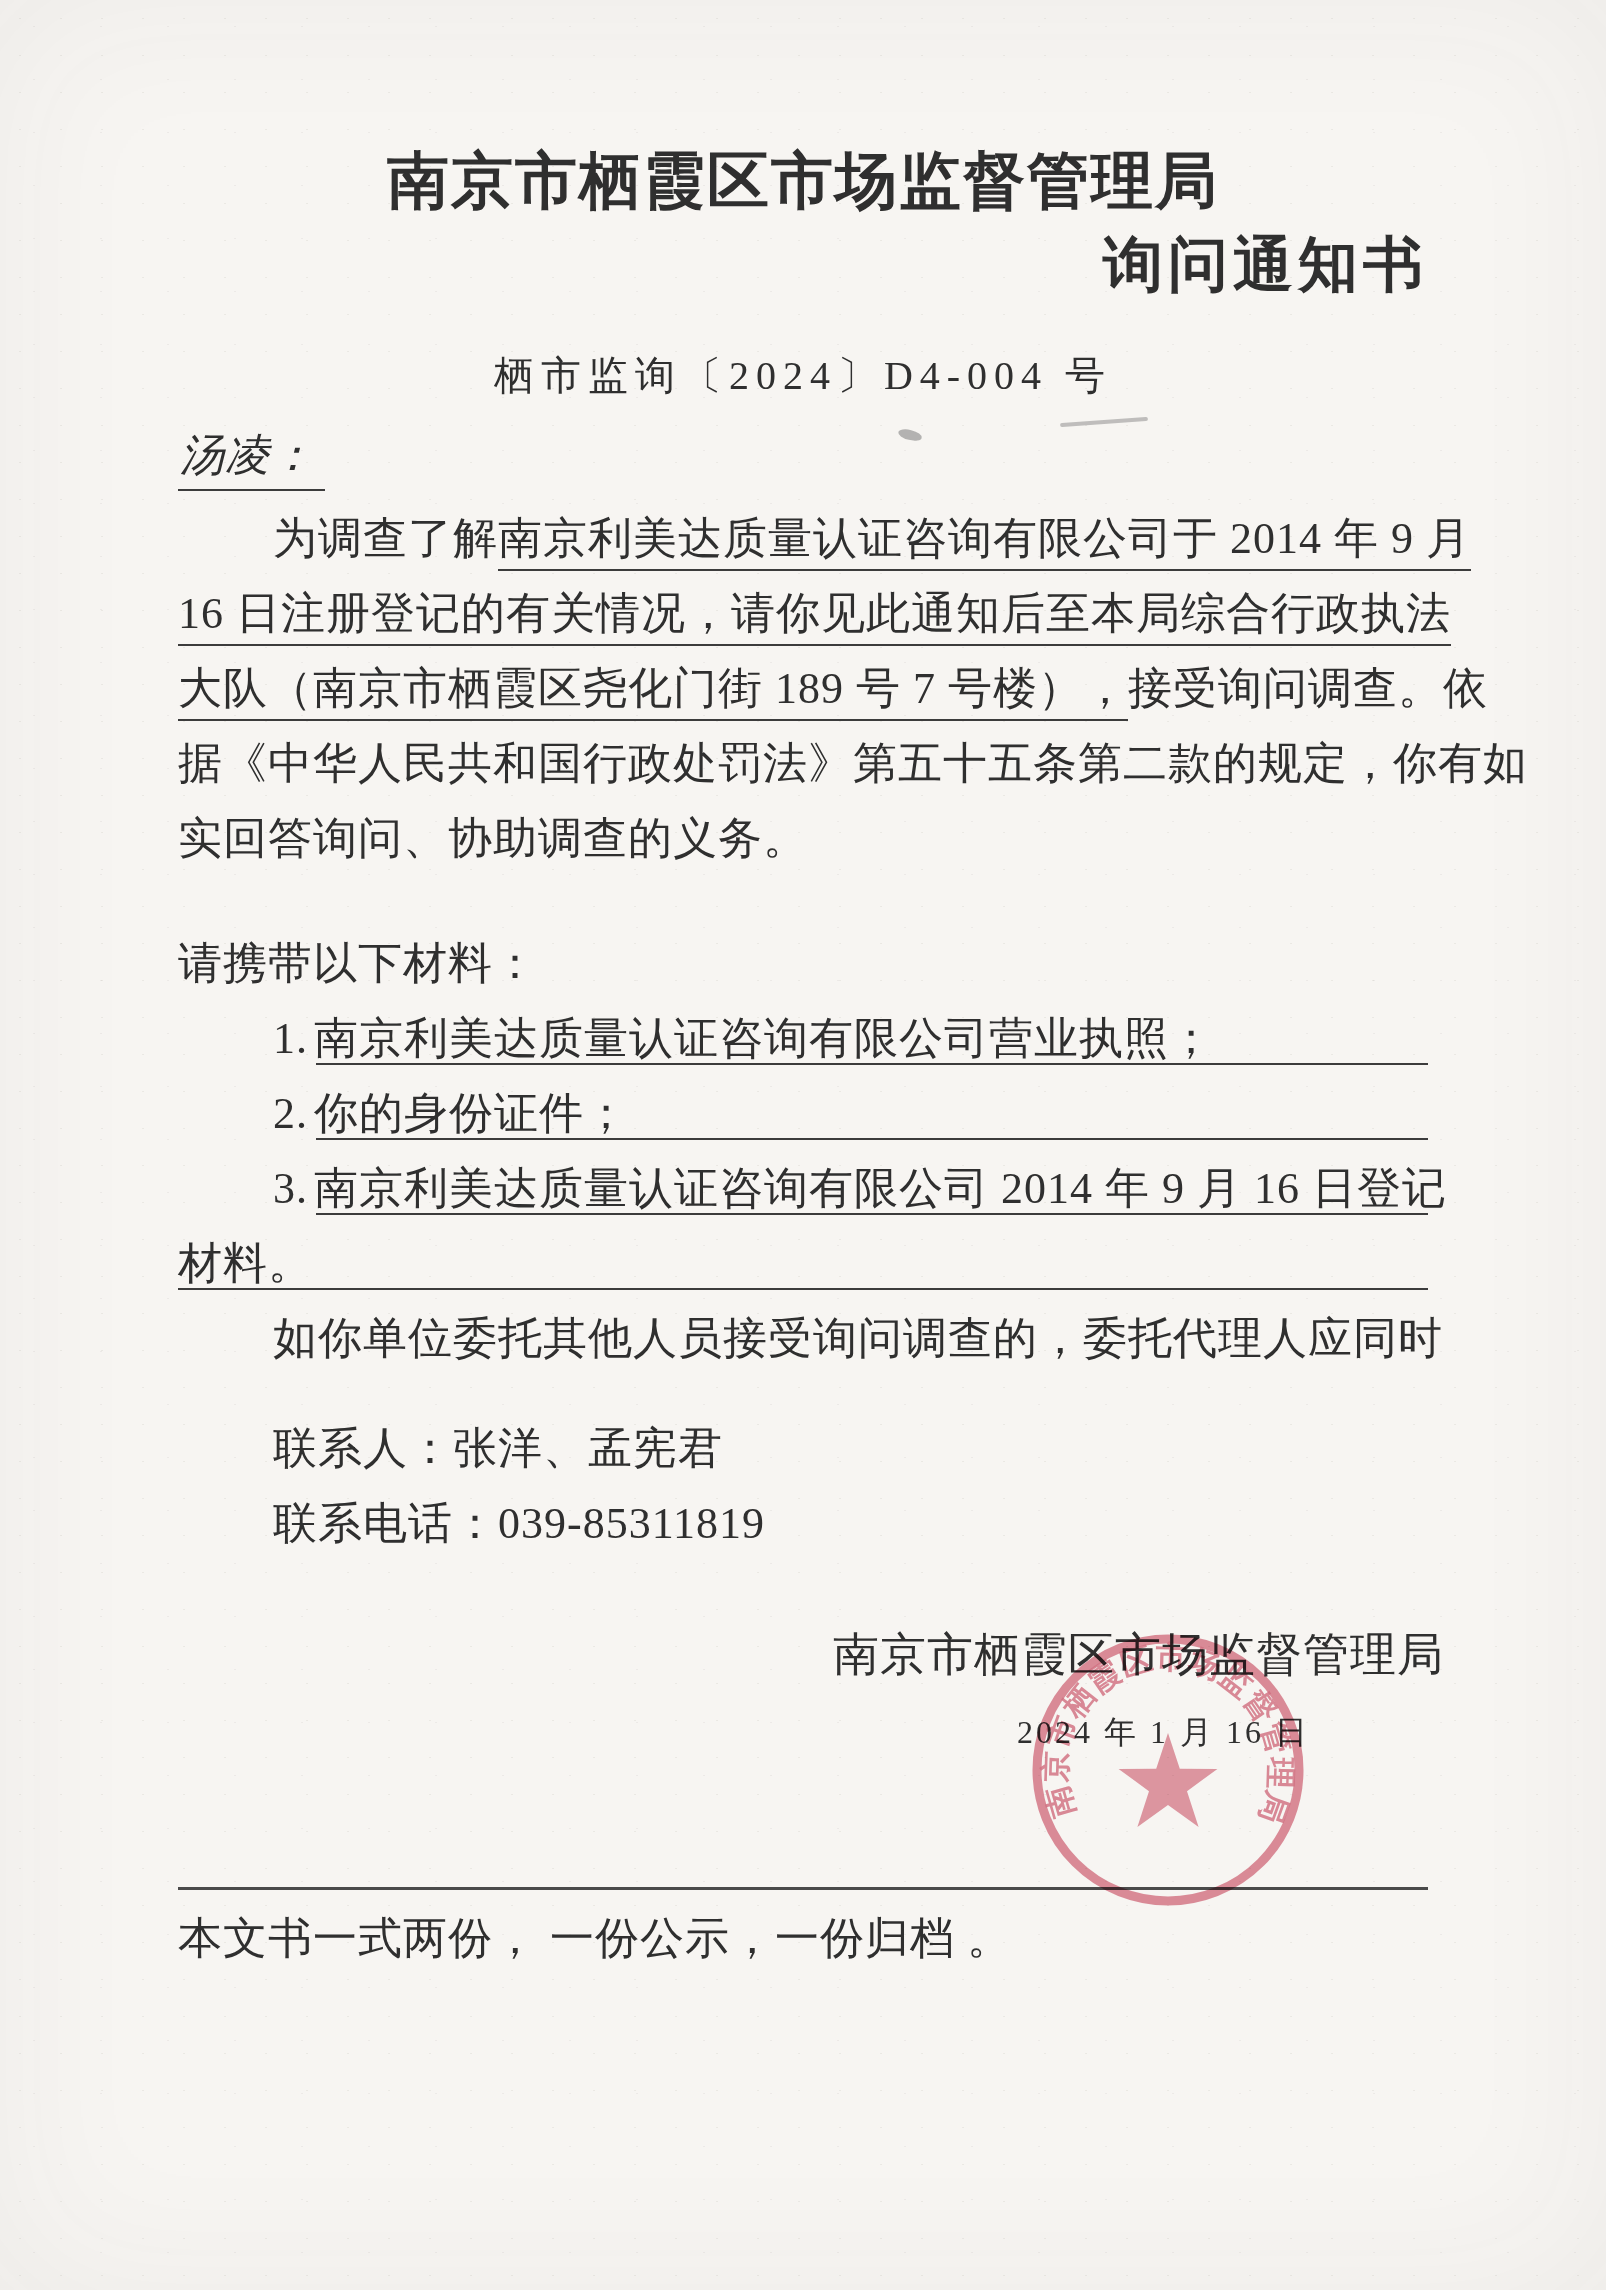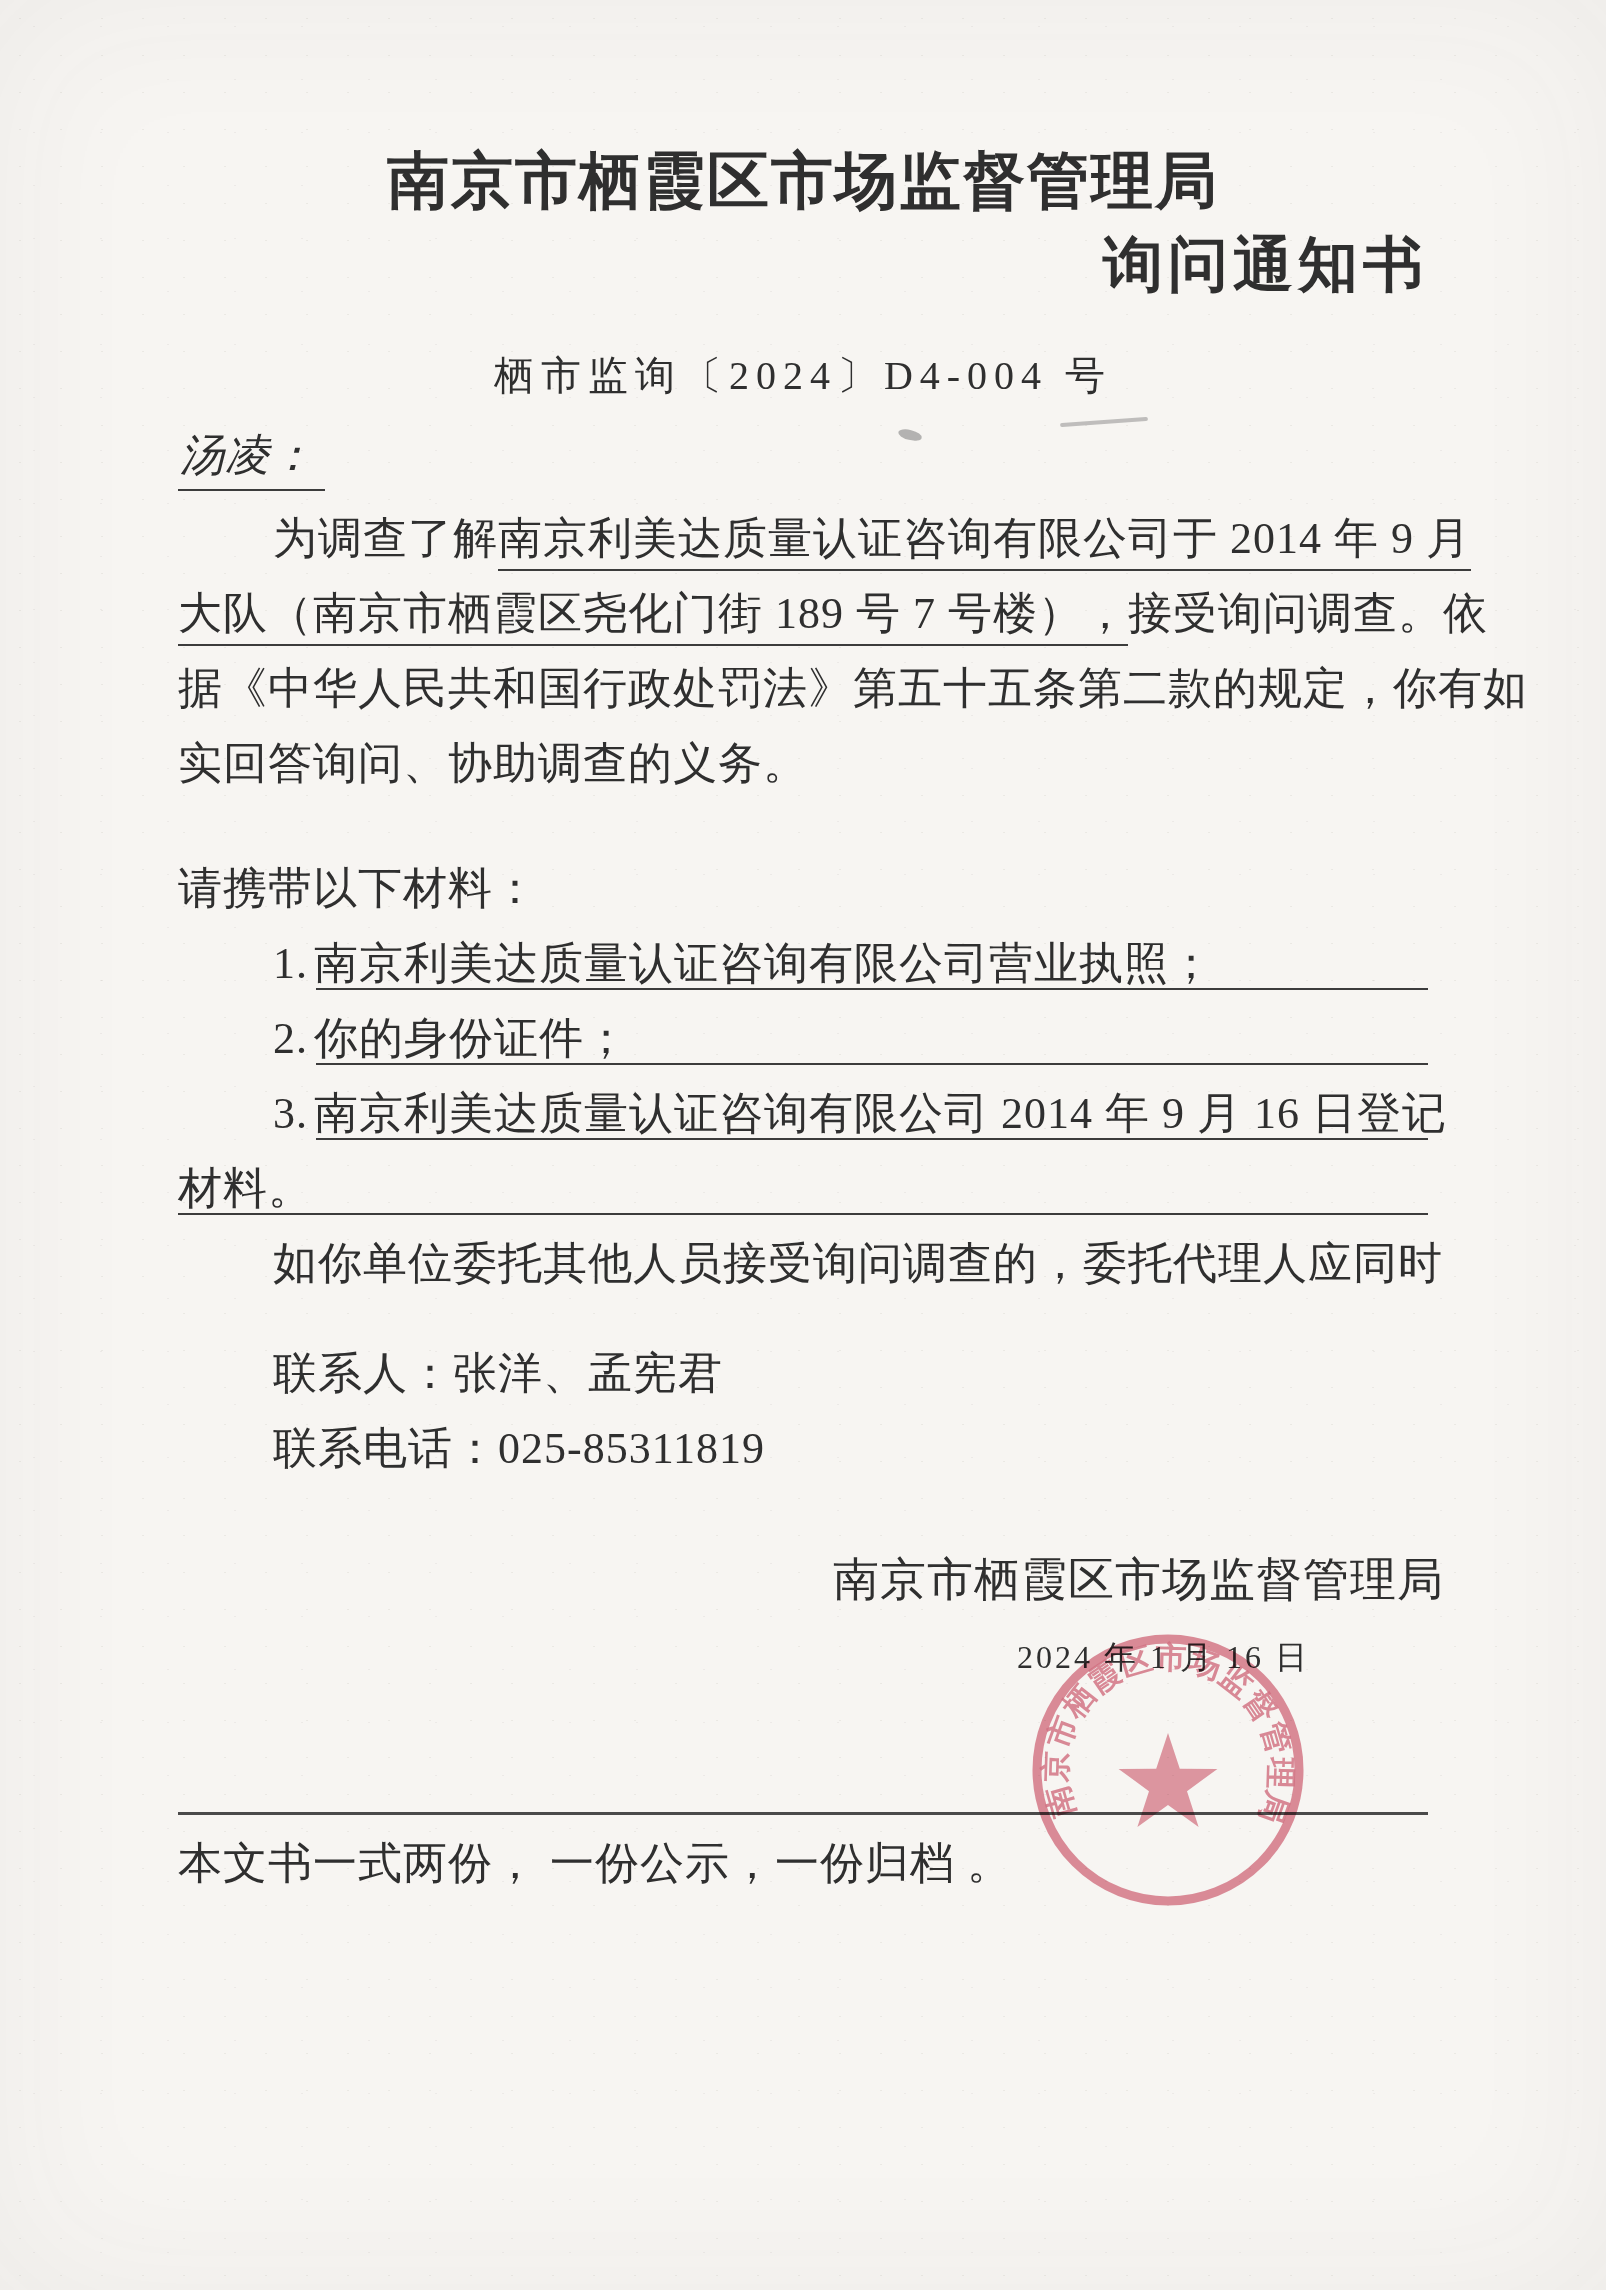--- a/index.html
+++ b/index.html
@@ -113,20 +113,21 @@
   <div class="doc-title">南京市栖霞区市场监督管理局</div>
   <div class="doc-subtitle">询问通知书</div>
   <div class="doc-number">栖市监询〔2024〕D4-004 号</div>
 
   <div class="addressee bodytext">
     <span class="u-name">汤凌：</span>
   </div>
 
   <div class="para1 bodytext">
     <div class="bline indent"><span>为调查了解</span><span class="u">南京利美达质量认证咨询有限公司于 2014 年 9 月</span></div>
+    <div class="bline"><span class="u">16 日注册登记的有关情况，请你见此通知后至本局综合行政执法</span></div>
     <div class="bline"><span class="u">大队（南京市栖霞区尧化门街 189 号 7 号楼），</span><span>接受询问调查。依</span></div>
     <div class="bline">据《中华人民共和国行政处罚法》第五十五条第二款的规定，你有如</div>
     <div class="bline">实回答询问、协助调查的义务。</div>
   </div>
 
   <div class="bline bodytext materials-heading">请携带以下材料：</div>
 
   <div class="mrow bodytext">
     <span class="mnum">1.</span><span>南京利美达质量认证咨询有限公司营业执照；</span>
     <span class="rowline from-text"></span>
@@ -143,21 +144,21 @@
     <span>材料。</span>
     <span class="rowline from-left"></span>
   </div>
 
   <div class="bodytext">
     <div class="bline indent">如你单位委托其他人员接受询问调查的，委托代理人应同时</div>
   </div>
 
   <div class="contacts bodytext">
     <div class="bline indent">联系人：张洋、孟宪君</div>
-    <div class="bline indent">联系电话：025-85311819</div>
+    <div class="bline indent">联系电话：039-85311819</div>
   </div>
 
   <div class="signature">
     <div><span class="sig-org">南京市栖霞区市场监督管理局</span></div>
     <div class="sig-date">2024 年 1 月 16 日</div>
   </div>
 
   <div class="footer-divider"></div>
   <div class="footer-note">本文书一式两份， 一份公示，一份归档 。</div>
 

